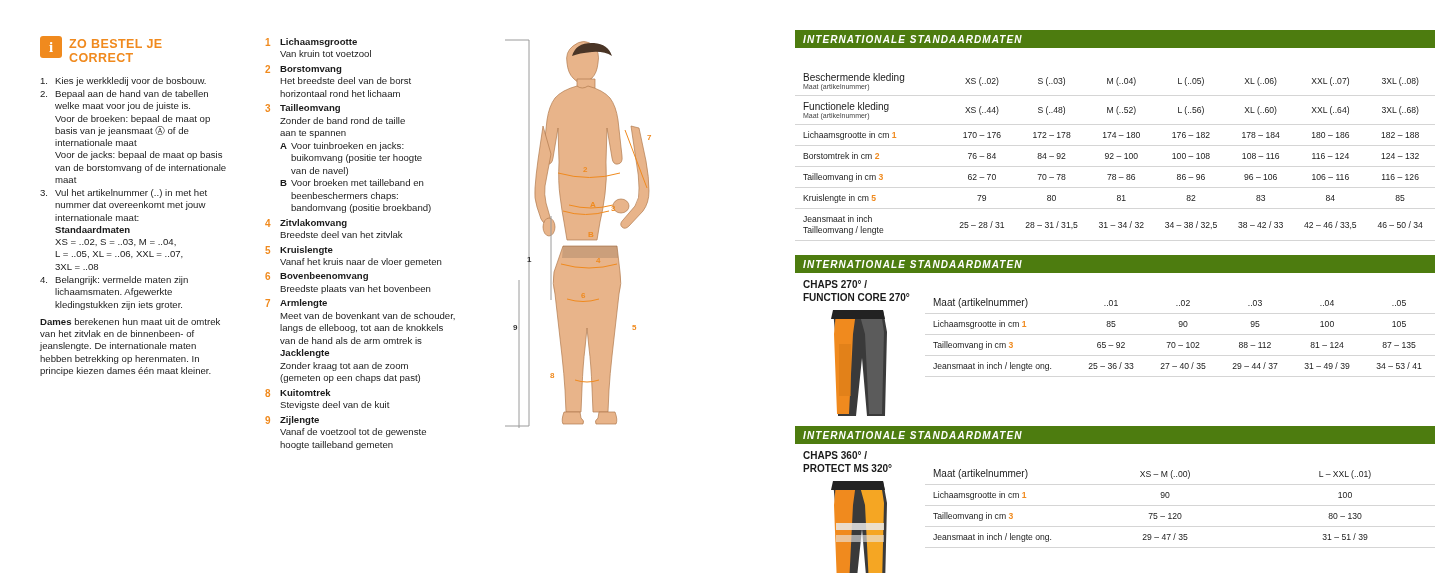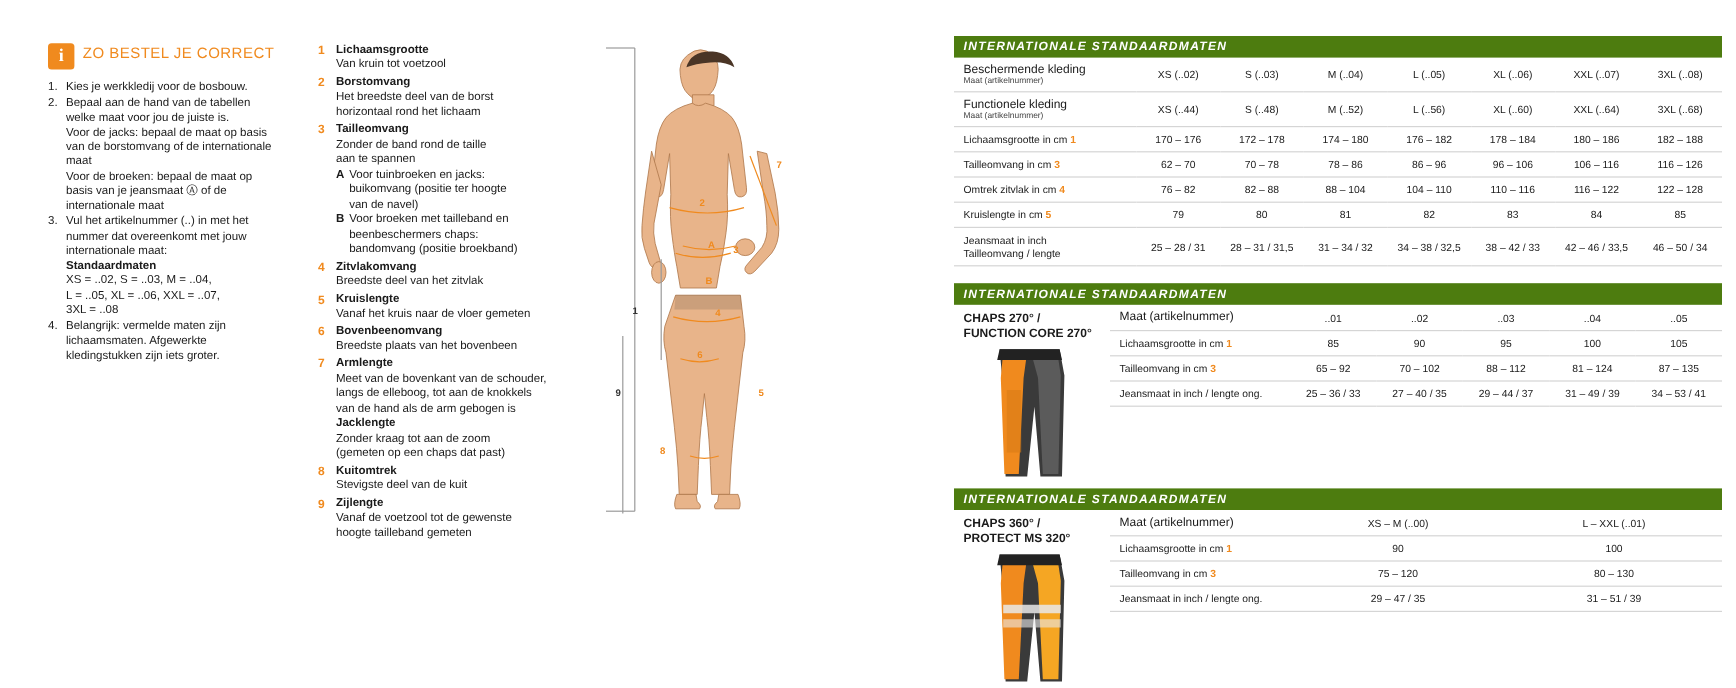--- a/index.html
+++ b/index.html
@@ -17,21 +17,21 @@
 
   
   .col-left { position:absolute; left:40px; top:36px; width:190px; }
   .howto-head { display:flex; align-items:flex-start; gap:7px; margin-bottom:9px; }
   .info-badge {
     width:22px; height:22px; background:#F08A1E; border-radius:3px;
     color:#fff; font-weight:bold; font-size:15px; line-height:22px;
     text-align:center; font-family:"Liberation Serif", serif; flex:0 0 auto;
   }
   .howto-title {
-    color:#F08A1E; font-weight:normal; font-size:12.5px; letter-spacing:0.4px;
+    color:#F08A1E; font-weight:bold; font-size:12.5px; letter-spacing:0.4px;
     line-height:1.15; padding-top:1px;
   }
   ol.howto { margin:0; padding:0; list-style:none; }
   ol.howto > li { display:flex; margin-bottom:1px; line-height:1.28; font-size:9.6px; }
   ol.howto > li .num { width:15px; flex:0 0 15px; }
   ol.howto > li .txt { flex:1; }
   .sub { display:block; }
   .bold { font-weight:bold; }
   .ladies { margin-top:5px; line-height:1.28; font-size:9.6px; }
 
@@ -55,21 +55,21 @@
     position:absolute; left:695px; top:0; width:100px; height:573px;
     background:linear-gradient(to right,#ffffff 0%, #e9eaec 38%, #d8dадc 55%, #f2f2f3 80%, #ffffff 100%);
   }
 
   
   .tables { position:absolute; left:795px; top:30px; width:640px; }
   .tbl-bar {
     background:#4d7c0f; color:#ffffff; font-weight:bold; font-size:10px;
     letter-spacing:1.1px; padding:4px 8px 3px 8px; font-style:italic;
   }
-  table.size { border-collapse:collapse; width:100%; table-layout:fixed; }
+  table.size { border-collapse:collapse; width:100%; table-layout:fixed;margin-top:19px; }
   table.size td, table.size th {
     border-bottom:1px solid #d5d5d5; padding:5px 4px; font-size:8.6px;
     text-align:center; font-weight:normal; color:#1a1a1a;
   }
   table.size td.rowhead, table.size th.rowhead {
     text-align:left; padding-left:8px;
   }
   .hdr-row td { font-weight:bold; font-size:9.5px; border-bottom:1px solid #bdbdbd; }
   .hdr-row td.rowhead { font-size:10px; }
   .hdr-sub { display:block; font-size:7px; font-weight:normal; color:#444; }
@@ -99,39 +99,40 @@
     </div>
     <ol class="howto">
       <li>
         <span class="num">1.</span>
         <span class="txt">Kies je werkkledij voor de bosbouw.</span>
       </li>
       <li>
         <span class="num">2.</span>
         <span class="txt">
           <span>Bepaal aan de hand van de tabellen welke maat voor jou de juiste is.</span>
+          <span class="sub">Voor de broeken: bepaal de maat op basis van je jeansmaat Ⓐ of de internationale maat</span>
           <span class="sub">Voor de jacks: bepaal de maat op basis van de borstomvang of de internationale maat</span>
-          <span class="sub">Voor de broeken: bepaal de maat op basis van je jeansmaat Ⓐ of de internationale maat</span>
         </span>
       </li>
       <li>
         <span class="num">3.</span>
         <span class="txt">
           <span>Vul het artikelnummer (..) in met het nummer dat overeenkomt met jouw internationale maat:</span>
           <span class="sub bold">Standaardmaten</span>
           <span class="sub">XS = ..02, S = ..03, M = ..04,</span>
           <span class="sub">L = ..05, XL = ..06, XXL = ..07,</span>
           <span class="sub">3XL = ..08</span>
         </span>
       </li>
       <li>
         <span class="num">4.</span>
         <span class="txt">Belangrijk: vermelde maten zijn lichaamsmaten. Afgewerkte kledingstukken zijn iets groter.</span>
       </li>
     </ol>
+    <div class="ladies"><span class="bold">Dames</span><span> berekenen hun maat uit de omtrek van het zitvlak en de binnenbeen- of jeanslengte. De internationale maten hebben betrekking op herenmaten. In principe kiezen dames één maat kleiner.</span></div>
   </div>
 
   <div class="col-meas">
 
     <div class="meas-item">
       <div class="meas-num">1</div>
       <div class="meas-body">
         <div class="meas-label">Lichaamsgrootte</div>
         <div>Van kruin tot voetzool</div>
       </div>
@@ -190,21 +191,21 @@
         <div>Breedste plaats van het bovenbeen</div>
       </div>
     </div>
 
     <div class="meas-item">
       <div class="meas-num">7</div>
       <div class="meas-body">
         <div class="meas-label">Armlengte</div>
         <div>Meet van de bovenkant van de schouder,</div>
         <div>langs de elleboog, tot aan de knokkels</div>
-        <div>van de hand als de arm gebogen is</div>
+        <div>van de hand als de arm omtrek is</div>
         <div class="meas-label">Jacklengte</div>
         <div>Zonder kraag tot aan de zoom</div>
         <div>(gemeten op een chaps dat past)</div>
       </div>
     </div>
 
     <div class="meas-item">
       <div class="meas-num">8</div>
       <div class="meas-body">
         <div class="meas-label">Kuitomtrek</div>
@@ -336,38 +337,38 @@
         <td class="rowhead"><span>Lichaamsgrootte in cm</span> <span class="mnum">1</span></td>
         <td>170 – 176</td>
         <td>172 – 178</td>
         <td>174 – 180</td>
         <td>176 – 182</td>
         <td>178 – 184</td>
         <td>180 – 186</td>
         <td>182 – 188</td>
       </tr>
       <tr>
+        <td class="rowhead"><span>Borstomtrek in cm</span> <span class="mnum">2</span></td>
+        <td>76 – 84</td>
+        <td>84 – 92</td>
+        <td>92 – 100</td>
+        <td>100 – 108</td>
+        <td>108 – 116</td>
+        <td>116 – 124</td>
+        <td>124 – 132</td>
+      </tr>
+      <tr>
         <td class="rowhead"><span>Tailleomvang in cm</span> <span class="mnum">3</span></td>
         <td>62 – 70</td>
         <td>70 – 78</td>
         <td>78 – 86</td>
         <td>86 – 96</td>
         <td>96 – 106</td>
         <td>106 – 116</td>
         <td>116 – 126</td>
-      </tr>
-      <tr>
-        <td class="rowhead"><span>Omtrek zitvlak in cm</span> <span class="mnum">4</span></td>
-        <td>76 – 82</td>
-        <td>82 – 88</td>
-        <td>88 – 104</td>
-        <td>104 – 110</td>
-        <td>110 – 116</td>
-        <td>116 – 122</td>
-        <td>122 – 128</td>
       </tr>
       <tr>
         <td class="rowhead"><span>Kruislengte in cm</span> <span class="mnum">5</span></td>
         <td>79</td>
         <td>80</td>
         <td>81</td>
         <td>82</td>
         <td>83</td>
         <td>84</td>
         <td>85</td>

